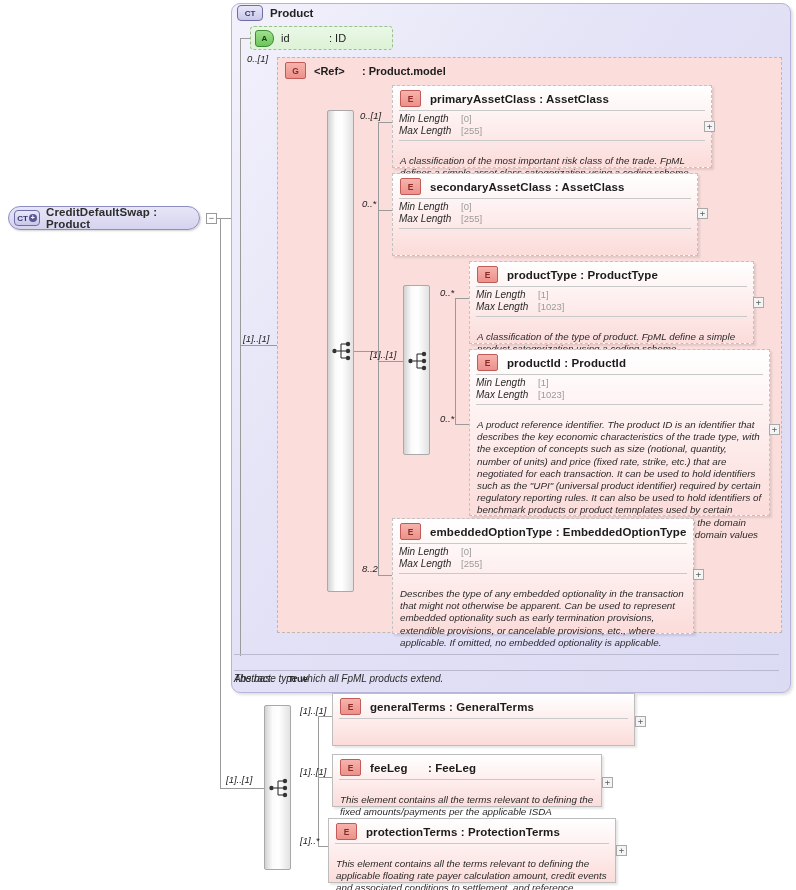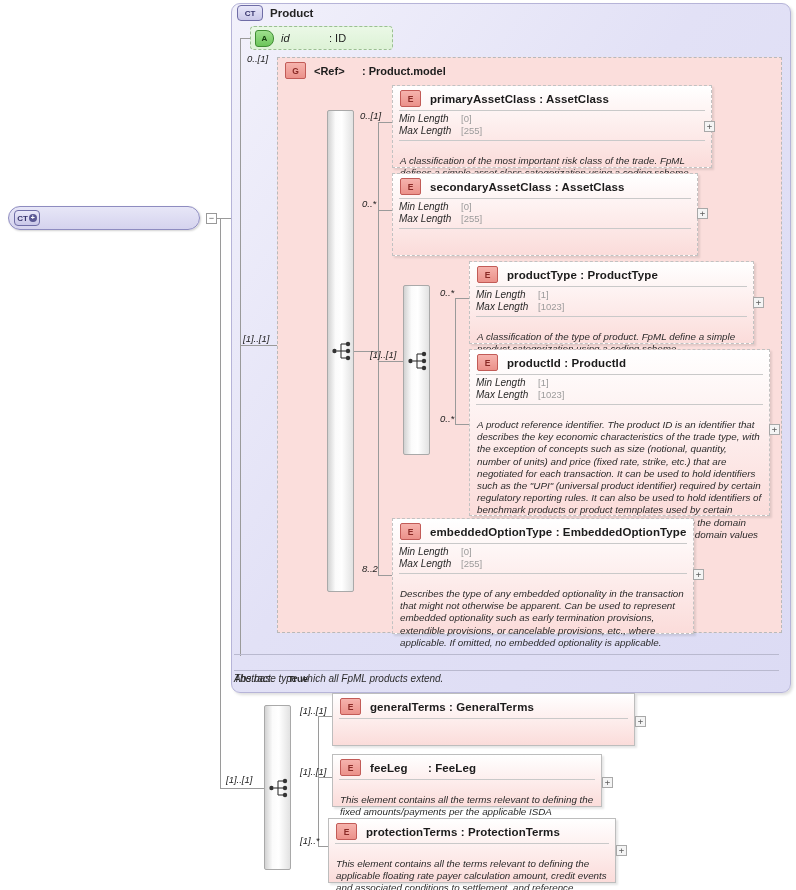--- a/index.html
+++ b/index.html
@@ -58,21 +58,21 @@
     display:flex;align-items:center;padding-left:4px;
   }
   .attr-badge{
     width:17px;height:15px;flex:none;position:relative;
     background:linear-gradient(to bottom,#9fe08e,#6cc55a);
     border:1px solid #3f8d33;
     border-radius:3px 8px 8px 3px;
     font-size:8px;font-weight:bold;color:#16400f;
     display:flex;align-items:center;justify-content:center;
   }
-  .attr-name{margin-left:7px;font-size:11px;color:#1c1c1c;width:48px;font-style:italic;}
+  .attr-name{margin-left:7px;font-size:11px;color:#1c1c1c;width:48px;}
   .attr-type{font-size:11px;color:#1c1c1c;}
 
   
   .grp-box{
     left:277px;top:57px;width:505px;height:576px;
     background:#fbdedc;
     border:1px dashed #b9b9b9;
   }
   .grp-head{left:285px;top:62px;display:flex;align-items:center;}
   .g-badge{
@@ -141,20 +141,21 @@
   .foot-doc{font-style:italic;font-size:10px;color:#2b2b2b;}
 </style>
 </head>
 <body>
 
 <div class="abs root-node">
   <span class="badge">
     <span>CT</span>
     <span class="plusdot">+</span>
   </span>
+  <span class="root-label">CreditDefaultSwap : Product</span>
 </div>
 <div class="abs root-exp">−</div>
 
 <div class="abs ln lnh" style="left:217px;top:218px;width:14px;"></div>
 <div class="abs ln lnv" style="left:220px;top:218px;height:570px;"></div>
 <div class="abs ln lnh" style="left:220px;top:788px;width:45px;"></div>
 <div class="abs card" style="left:226px;top:774px;">[1]..[1]</div>
 
 <div class="abs ct-box"></div>
 <div class="abs ct-head">

